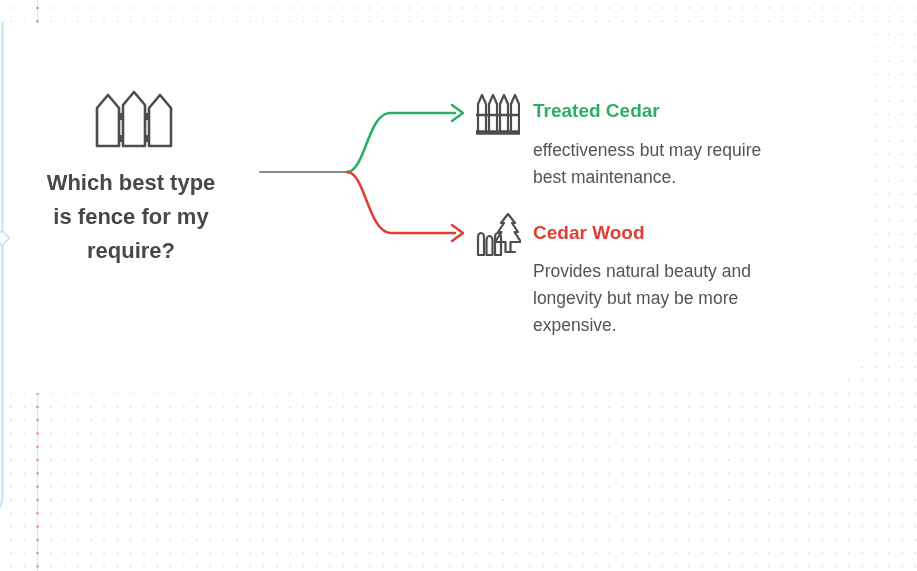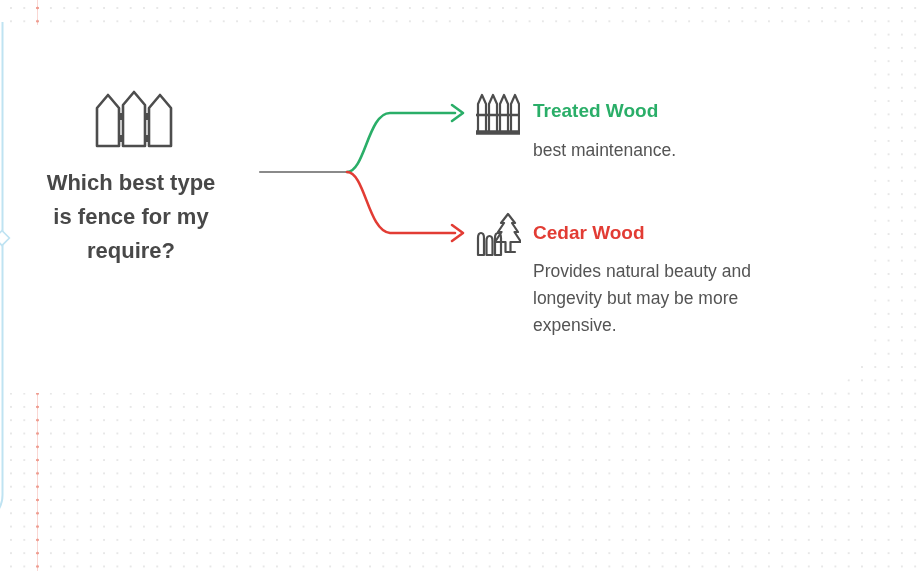--- a/index.html
+++ b/index.html
@@ -96,22 +96,23 @@
       <g fill="none" stroke="#4d4d4d" stroke-linejoin="round">
         <path stroke-width="2.2" d="M2,42 V13 L6,4 L10,13 V42"></path>
         <path stroke-width="2.2" d="M13,42 V13 L17,4 L21,13 V42"></path>
         <path stroke-width="2.2" d="M24,42 V13 L28,4 L32,13 V42"></path>
         <path stroke-width="2.2" d="M35,42 V13 L39,4 L43,13 V42"></path>
         <path stroke-width="2.4" d="M0,24 H44"></path>
         <path stroke-width="4.6" d="M0,41.5 H44"></path>
       </g>
     </svg>
   </div>
-  <div class="abs branch-label green" style="left:533px;top:99px;">Treated Wood</div>
+  <div class="abs branch-label green" style="left:533px;top:99px;">Treated Cedar</div>
   <div class="abs branch-desc" style="left:533px;top:137px;">
+    <div>effectiveness but may require</div>
     <div>best maintenance.</div>
   </div>
 
   <div class="abs" style="left:475px;top:212px;width:46px;height:46px;">
     <svg width="46" height="46" viewBox="0 0 46 46">
       <g fill="none" stroke="#4d4d4d" stroke-width="2.2" stroke-linejoin="round">
         <path d="M3,43 V26 Q3,21 6,21 Q9,21 9,26 V43 Z"></path>
         <path d="M11.5,43 V29 Q11.5,24 14.5,24 Q17.5,24 17.5,29 V43 Z"></path>
         <path d="M20,43 V26 Q20,21 23,21 Q26,21 26,26 V43 Z"></path>
         <path d="M33,2 L40,11 H37 L43,20 H39.5 L46,30 H35.5 V40 H30.5 V30 H20 L26.5,20 H23 L29,11 H26 Z"></path>

